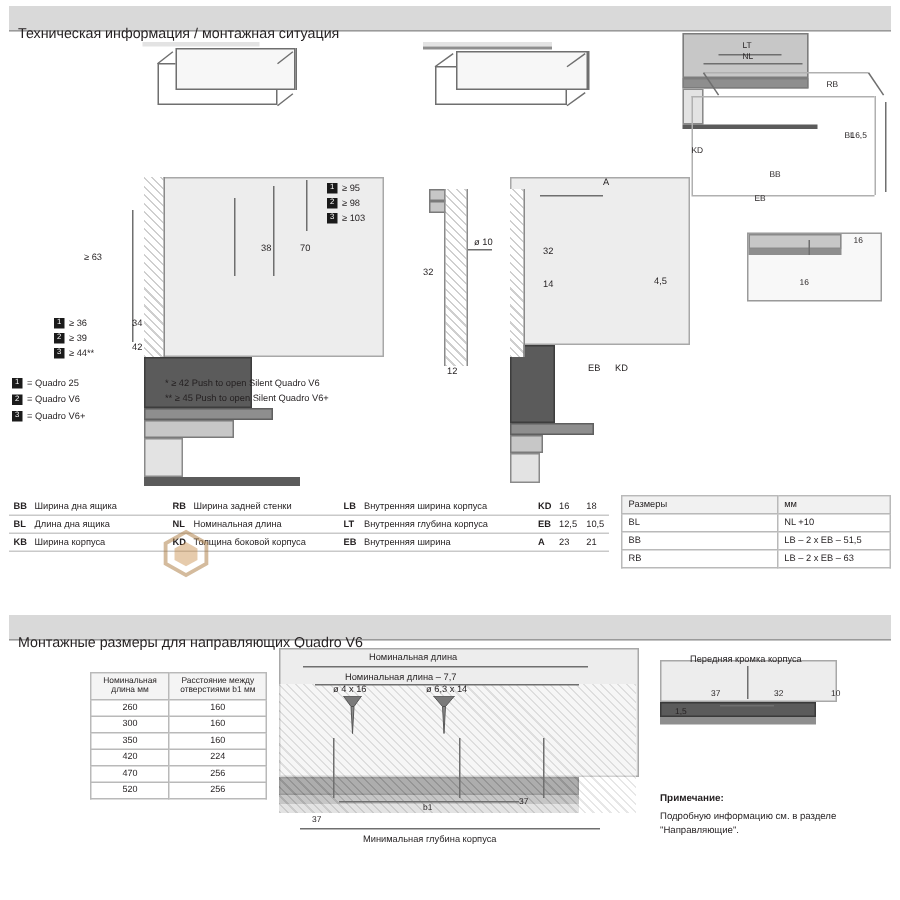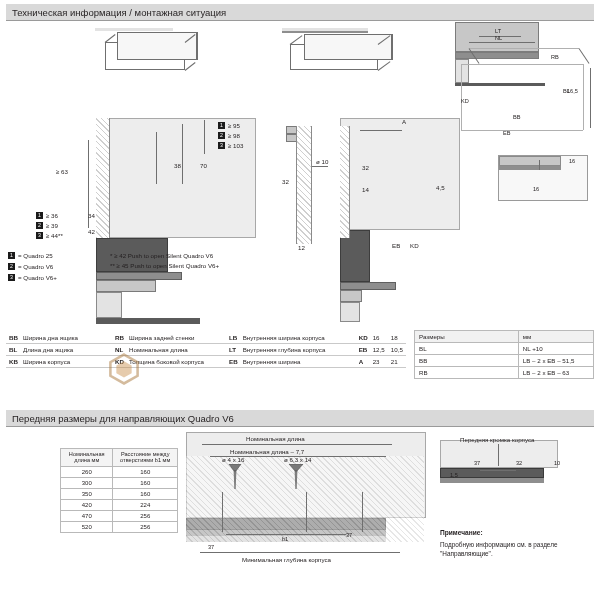--- a/index.html
+++ b/index.html
@@ -15,21 +15,21 @@
   }
   .page { position: relative; width: 600px; height: 600px; }
 
   
   .section-head {
     position: absolute; left: 6px; width: 588px; height: 17px;
     background: #d9d9d9;
     border-bottom: 1px solid #9a9a9a;
   }
   .section-head .txt {
-    position: absolute; left: 6px; top: 3px;
+    position: absolute; left: 6px; top: 13px;
     font-size: 9.5px; color: #231f20;
   }
   #sec1 { top: 4px; }
   #sec2 { top: 410px; }
   .lbl { position: absolute; font-size: 6.2px; color: #231f20; white-space: nowrap; }
   .lbl-s { position: absolute; font-size: 5.6px; color: #231f20; white-space: nowrap; }
   .line-h { position: absolute; background: #6f6f6f; height: 1px; }
   .line-v { position: absolute; background: #6f6f6f; width: 1px; }
   .thin-h { position: absolute; background: #b0b0b0; height: 1px; }
   .thin-v { position: absolute; background: #b0b0b0; width: 1px; }
@@ -306,21 +306,21 @@
       </tbody>
     </table>
   </div>
 
   <svg class="wm-logo" viewBox="0 0 40 40">
     <path d="M20 3 L36 12 L36 28 L20 37 L4 28 L4 12 Z" fill="none" stroke="rgba(170,120,60,0.5)" stroke-width="3"></path>
     <path d="M20 11 L29 16 L29 25 L20 30 L11 25 L11 16 Z" fill="rgba(200,140,70,0.45)"></path>
   </svg>
 
   <div class="section-head" id="sec2">
-    <span class="txt">Передняя размеры для направляющих Quadro V6</span>
+    <span class="txt">Монтажные размеры для направляющих Quadro V6</span>
   </div>
 
   <div class="dimtable">
     <table>
       <thead>
         <tr>
           <th>Номинальная длина мм</th>
           <th>Расстояние между отверстиями b1 мм</th>
         </tr>
       </thead>

